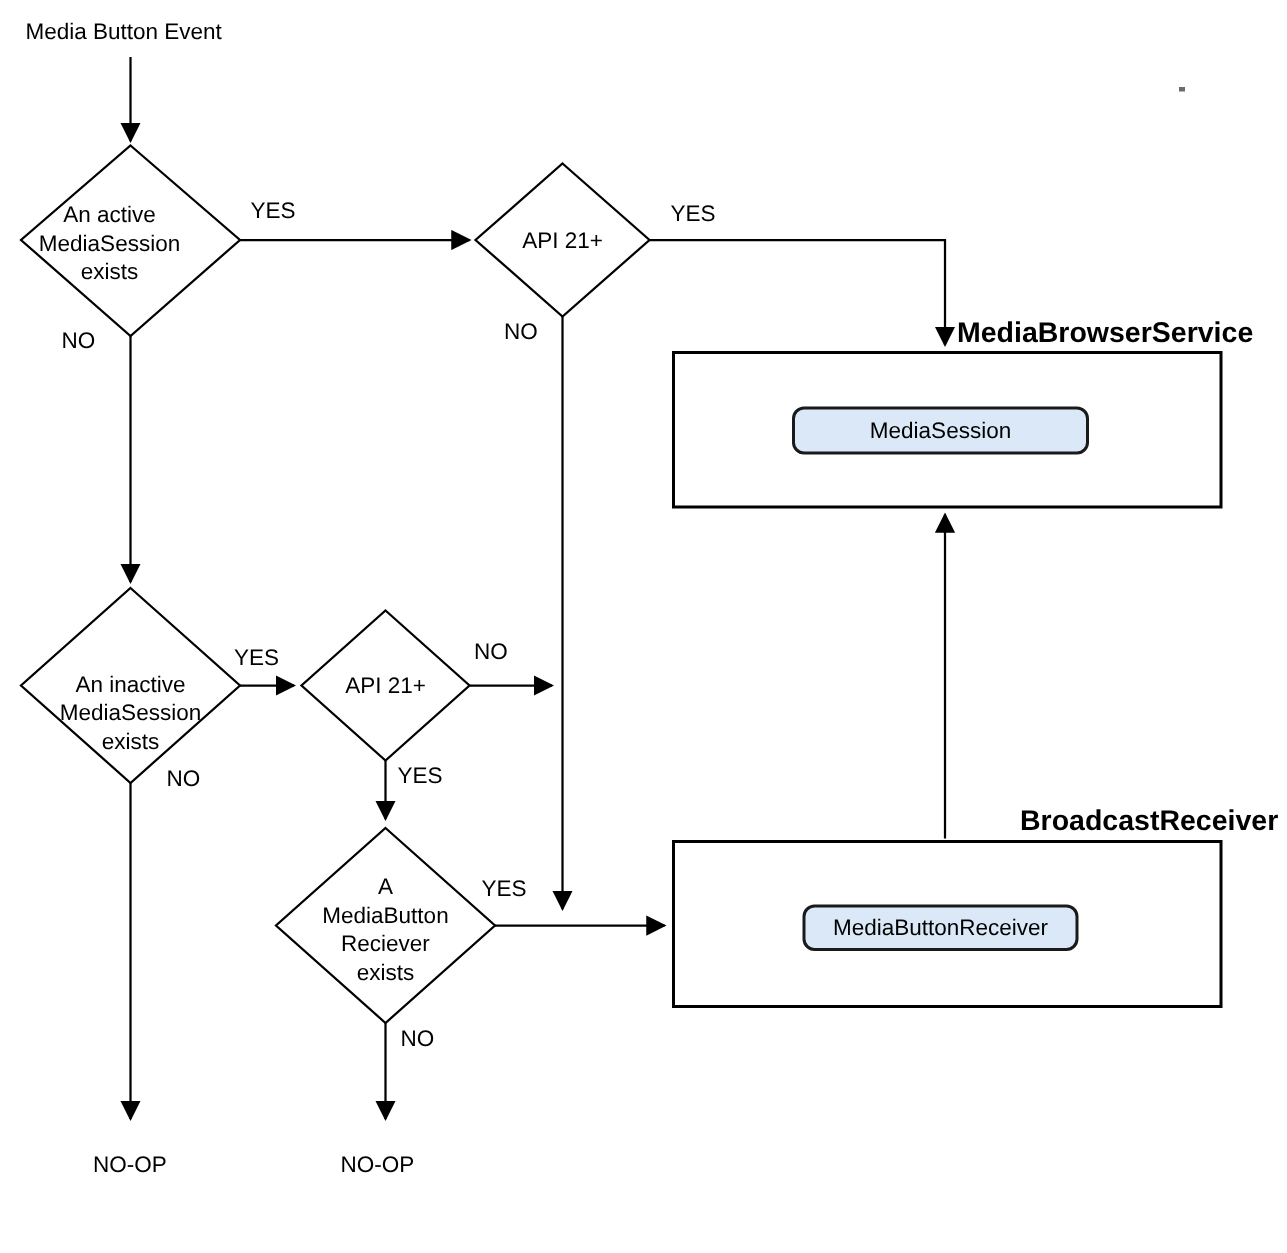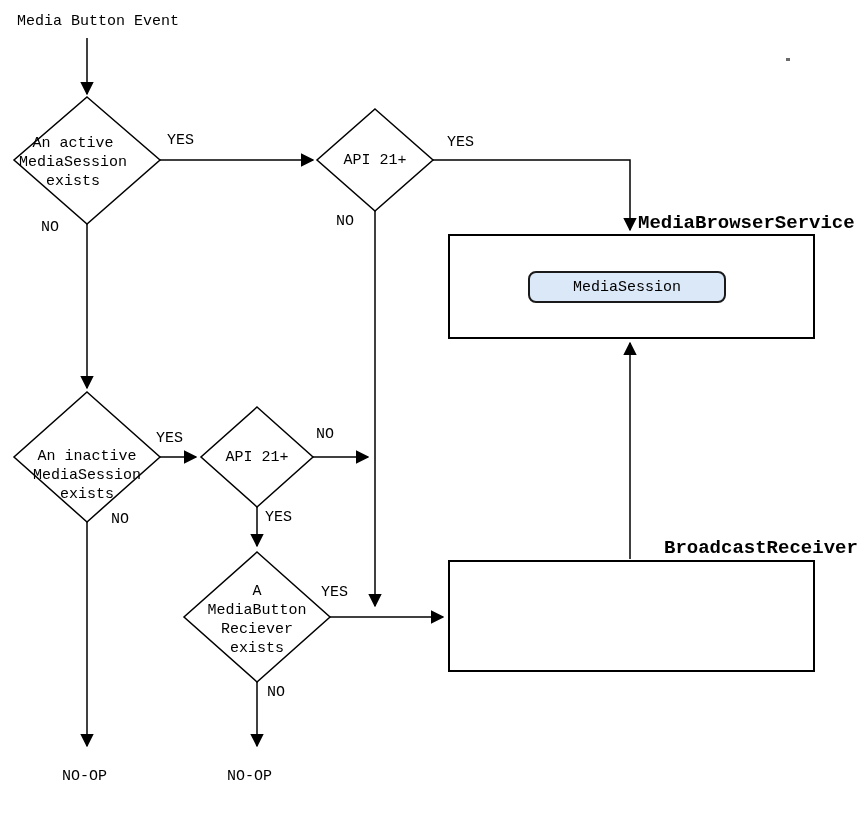--- a/index.html
+++ b/index.html
@@ -5,21 +5,21 @@
   html, body {
     margin: 0;
     padding: 0;
     background: #ffffff;
   }
   .stage {
     position: relative;
     width: 858px;
     height: 835px;
     background: #ffffff;
-    font-family: Liberation Mono, monospace;
+    font-family: Liberation Sans, sans-serif;
     color: #000000;
     overflow: hidden;
   }
   .wires {
     position: absolute;
     left: 0;
     top: 0;
   }
   .edge {
     fill: none;
@@ -135,18 +135,19 @@
   <div class="label" style="left:321px; top:584px;">YES</div>
   <div class="label" style="left:267px; top:684px;">NO</div>
 
   <div class="label" style="left:62px; top:768px;">NO-OP</div>
   <div class="label" style="left:227px; top:768px;">NO-OP</div>
 
   <div class="box-title" style="left:638px; top:212px;">MediaBrowserService</div>
   <div class="container-box" style="left:448px; top:234px; width:367px; height:105px;"></div>
   <div class="pill" style="left:528px; top:271px; width:198px; height:32px;">MediaSession</div>
 
-  <div class="box-title" style="left:664px; top:537px;text-align:right;">BroadcastReceiver</div>
+  <div class="box-title" style="left:680px; top:537px;text-align:right;">BroadcastReceiver</div>
   <div class="container-box" style="left:448px; top:560px; width:367px; height:112px;"></div>
+  <div class="pill" style="left:535px; top:603px; width:184px; height:31px;">MediaButtonReceiver</div>
 
   <div class="stray-mark" style="left:786px; top:58px;"></div>
 
 </div>
 
 </body></html>

